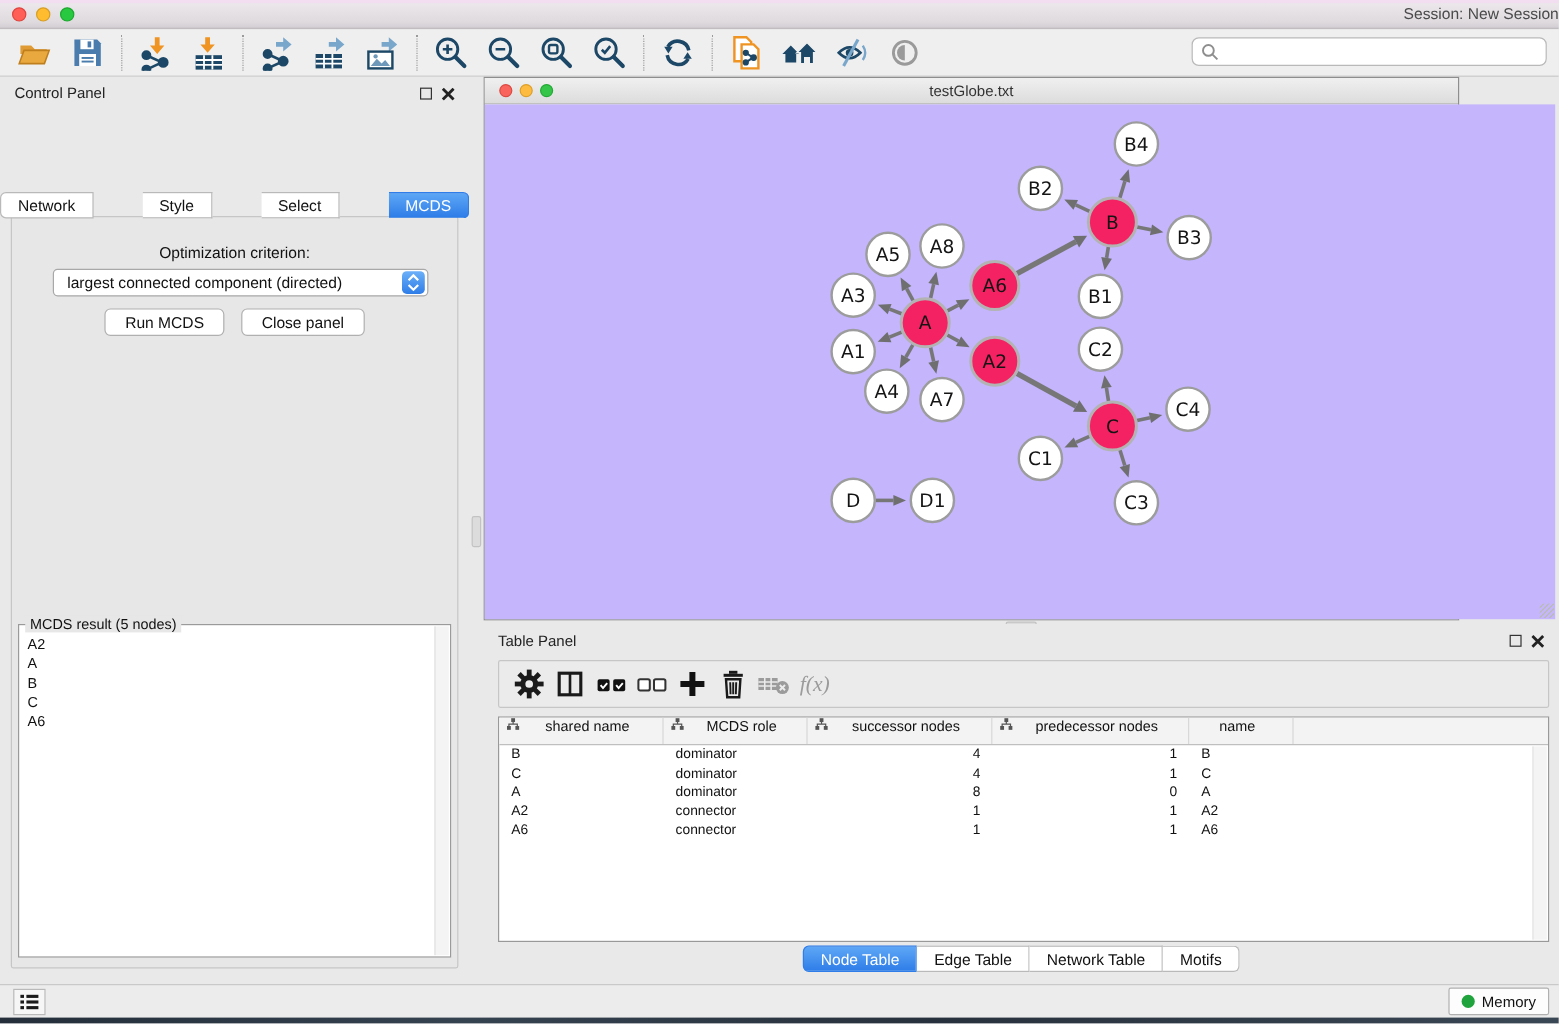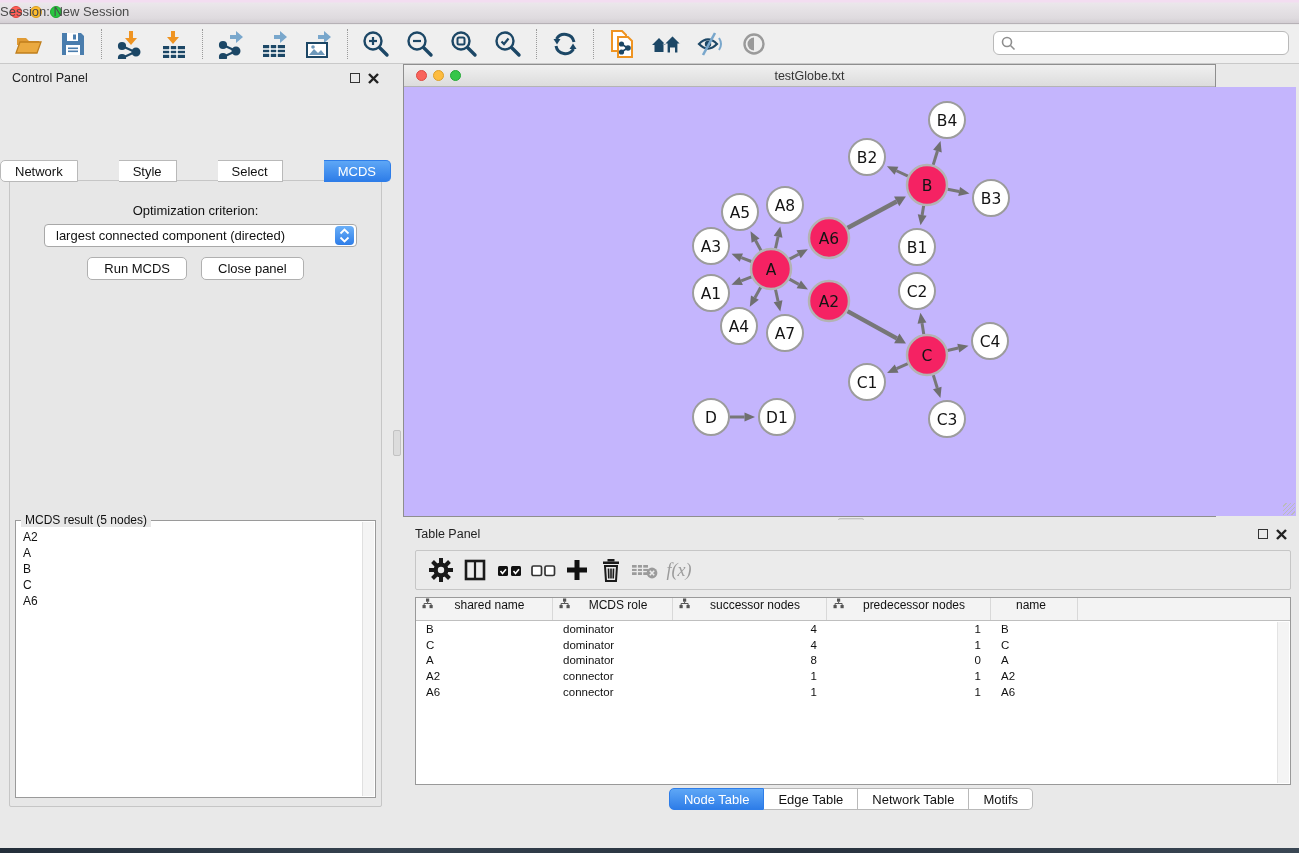--- a/index.html
+++ b/index.html
@@ -8,21 +8,21 @@
 
   
   .titlebar { position:absolute; left:0; top:0; width:1299px; height:24px;
     background:linear-gradient(#f3ddf1 0px, #f3ddf1 2px, #ebe7eb 3px, #dedade 80%, #d3ced3 100%);
     border-bottom:1px solid #b6b1b6; display:flex; align-items:center; }
   .traffic { display:flex; gap:8px; margin-left:10px; }
   .light { width:12px; height:12px; border-radius:50%; }
   .light.red { background:#ff5f57; border:1px solid #e0443e; }
   .light.yellow { background:#febc2e; border:1px solid #d89e24; }
   .light.green { background:#28c840; border:1px solid #1da82f; }
-  .titlebar-title { position:absolute; left:0; right:0; text-align:left; font-size:13px; color:#4a4a4a; }
+  .titlebar-title { position:absolute; left:0; right:0; text-align:right; font-size:13px; color:#4a4a4a; }
 
   
   .toolbar { position:absolute; left:0; top:25px; width:1299px; height:39px; background:#efefef;
     border-bottom:1px solid #c9c9c9; display:flex; align-items:center; }
   .tool-btn { width:34px; height:32px; margin:0 5px; display:flex; align-items:center; justify-content:center; cursor:default; }
   .tool-btn:first-child { margin-left:12px; }
   .tool-sep { width:1px; height:30px; margin:0 6px; border-left:1px dotted #9a9a9a; }
   .search-field { position:absolute; right:10px; top:6px; width:296px; height:24px; background:#fff;
     border:1px solid #b9b9b9; border-radius:6px; display:flex; align-items:center; padding-left:7px; }
   .search-field input { border:none; outline:none; flex:1; font-size:12px; background:transparent; margin-left:5px; font-family:"Liberation Sans",sans-serif;}
@@ -601,14 +601,32 @@
     </div>
 
     <div class="tp-tabs tab-group" style="position:absolute;top:268px;">
         <div class="tab selected">Node Table</div>
         <div class="tab">Edge Table</div>
         <div class="tab">Network Table</div>
         <div class="tab">Motifs</div>
       </div>
   </div>
 
+  <div class="statusbar">
+    <div class="list-btn">
+      <svg width="17" height="16">
+        <g fill="#1a1a1a">
+          <rect x="1" y="2" width="3" height="2.6"></rect>
+            <rect x="6" y="2" width="10" height="2.6"></rect>
+          <rect x="1" y="6.7" width="3" height="2.6"></rect>
+            <rect x="6" y="6.7" width="10" height="2.6"></rect>
+          <rect x="1" y="11.4" width="3" height="2.6"></rect>
+            <rect x="6" y="11.4" width="10" height="2.6"></rect>
+        </g>
+      </svg>
+    </div>
+    <div class="memory-btn">
+      <span class="mem-dot"></span>
+      <span>Memory</span>
+    </div>
+  </div>
   <div class="wallpaper"></div>
 </div>
 
 </body></html>

